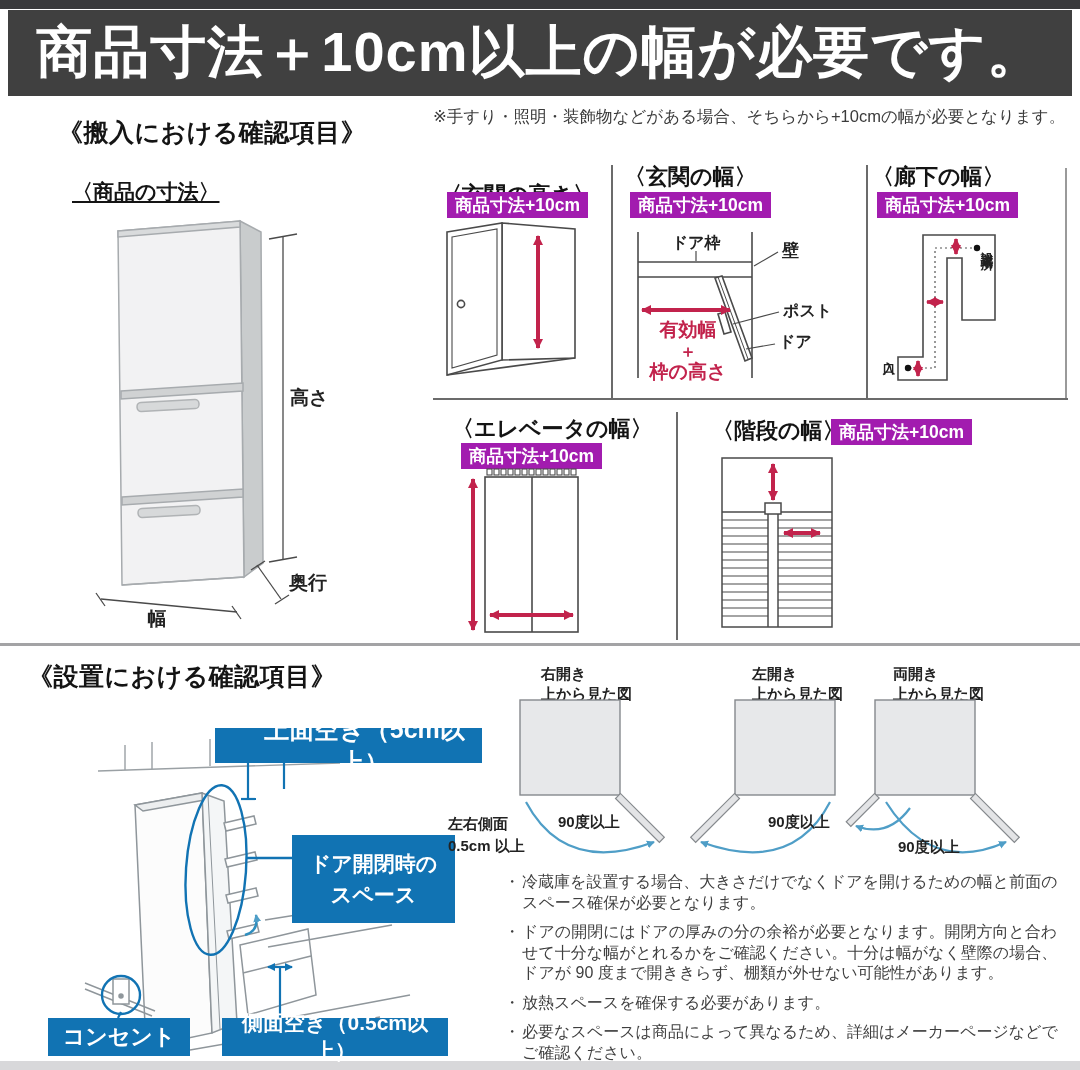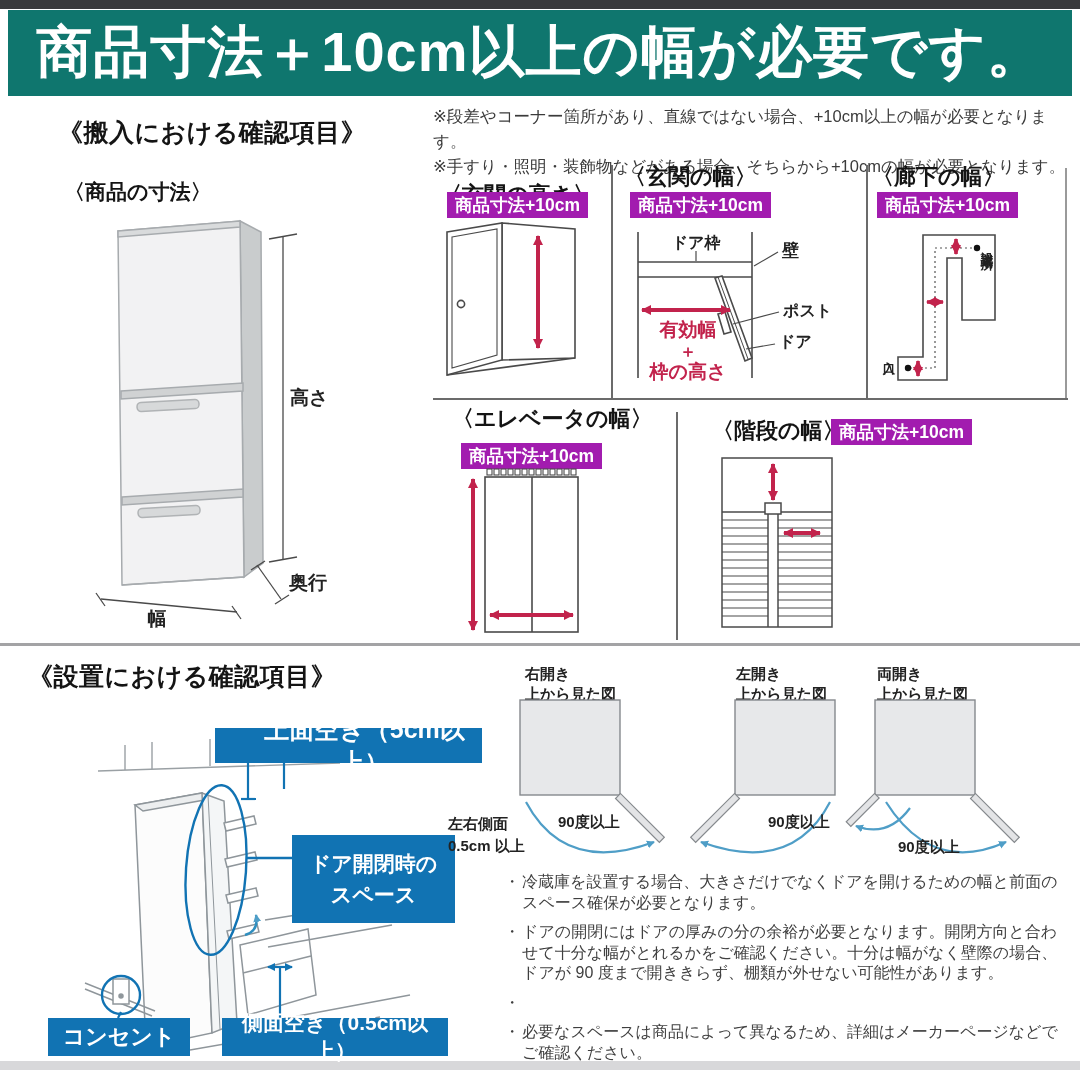--- a/index.html
+++ b/index.html
@@ -1,62 +1,61 @@
 <!DOCTYPE html>
 <html><head>
 <meta charset="utf-8">
 <style>
   html,body{margin:0;padding:0;background:#e9e9e9;}
   #stage{position:relative;width:1080px;height:1070px;background:#ffffff;overflow:hidden;
          font-family:"Liberation Sans","DejaVu Sans",sans-serif;color:#1c1c1c;}
   .abs{position:absolute;}
   .bar-top{left:0;top:0;width:1080px;height:9px;background:#39393b;}
   .bar-bottom{left:0;top:1061px;width:1080px;height:9px;background:#d8d8da;}
-  .banner{left:8px;top:10px;width:1064px;height:86px;background:#0f766e;display:flex;
+  .banner{left:8px;top:10px;width:1064px;height:86px;background:#404040;display:flex;
           align-items:center;justify-content:center;}
   .banner span{color:#fff;font-size:56px;font-weight:900;letter-spacing:1px;white-space:nowrap;}
   .notes{left:433px;top:104px;width:645px;font-size:16.5px;line-height:25px;color:#3b3b3b;font-weight:500;}
   .h1{font-size:25px;font-weight:800;color:#141414;letter-spacing:0.5px;white-space:nowrap;}
   .h2{font-size:21px;font-weight:800;color:#141414;white-space:nowrap;}
   .ptitle{font-size:22px;font-weight:800;color:#141414;white-space:nowrap;}
   .badge{background:#a21caf;color:#fff;font-size:17.5px;font-weight:800;height:26px;
          display:inline-flex;align-items:center;padding:0 8px;white-space:nowrap;}
   .vline{background:#6b6b6b;width:2px;}
   .hline{background:#6b6b6b;height:2px;}
   .divider-main{left:0;top:643px;width:1080px;height:3px;background:#a3a3a5;}
   .vtext{writing-mode:vertical-rl;font-size:12.5px;font-weight:600;color:#222;letter-spacing:2px;white-space:nowrap;}
   .bluebox{background:#1173b3;color:#fff;font-weight:800;display:flex;flex-direction:column;
            align-items:center;justify-content:center;text-align:center;}
-  .viewlabel{font-size:15px;font-weight:700;line-height:20px;color:#222;white-space:nowrap;}
+  .viewlabel{font-size:15px;font-weight:700;line-height:20px;color:#222;white-space:nowrap;margin-left:16px;}
   .sidenote{font-size:15px;font-weight:700;line-height:22px;color:#222;white-space:nowrap;}
   .bullets{left:504px;top:872px;width:568px;}
   .bullet{display:flex;margin-bottom:9px;font-size:16px;line-height:20.5px;color:#3f3f3f;font-weight:500;}
   .bullet .mk{width:18px;flex:0 0 18px;}
   svg{position:absolute;overflow:visible;}
   svg text{font-family:"Liberation Sans","DejaVu Sans",sans-serif;}
 </style>
 </head>
 <body>
 
 <div id="stage">
 
   <div class="abs bar-top"></div>
   <div class="abs bar-bottom"></div>
 
   <div class="abs banner">
     <span>商品寸法＋10cm以上の幅が必要です。</span>
   </div>
 
   <div class="abs notes">
-    <div>※段差やコーナー箇所があり、直線ではない場合、+10cm以上の幅が必要となります。</div>
     <div>※手すり・照明・装飾物などがある場合、そちらから+10cmの幅が必要となります。</div>
   </div>
 
   <div class="abs h1" style="left:30px;top:116px;margin-left:28px;">《搬入における確認項目》</div>
-  <div class="abs h2" style="left:64px;top:178px;">〈商品の寸法〉</div>
+  <div class="abs h2" style="left:72px;top:178px;text-decoration:underline;">〈商品の寸法〉</div>
 
   <svg width="0" height="0" style="left:0;top:0;">
     <defs>
       <marker id="mr" markerUnits="userSpaceOnUse" markerWidth="12" markerHeight="12" refX="9" refY="5" orient="auto">
         <path d="M0,0 L10,5 L0,10 Z" fill="#c2234c"></path>
       </marker>
       <marker id="mrs" markerUnits="userSpaceOnUse" markerWidth="12" markerHeight="12" refX="9" refY="5" orient="auto-start-reverse">
         <path d="M0,0 L10,5 L0,10 Z" fill="#c2234c"></path>
       </marker>
       <marker id="mb" markerUnits="userSpaceOnUse" markerWidth="10" markerHeight="10" refX="7" refY="4" orient="auto">
@@ -153,21 +152,21 @@
     <polyline points="109,28 67,28 67,148 40,148" fill="none" stroke="#555" stroke-width="1.2" stroke-dasharray="2,3"></polyline>
     <circle cx="109" cy="28" r="3.2" fill="#111"></circle>
     <circle cx="40" cy="148" r="3.2" fill="#111"></circle>
     <line x1="88" y1="19" x2="88" y2="34" stroke="#c2234c" stroke-width="3.6" marker-start="url(#mrs)" marker-end="url(#mr)"></line>
     <line x1="59" y1="82" x2="75" y2="82" stroke="#c2234c" stroke-width="3.6" marker-start="url(#mrs)" marker-end="url(#mr)"></line>
     <line x1="50" y1="141" x2="50" y2="156" stroke="#c2234c" stroke-width="3.6" marker-start="url(#mrs)" marker-end="url(#mr)"></line>
   </svg>
   <div class="abs vtext" style="left:978px;top:242px;">設置場所</div>
   <div class="abs vtext" style="left:880px;top:352px;">入口</div>
 
-  <div class="abs ptitle" style="left:452px;top:404px;">〈エレベータの幅〉</div>
+  <div class="abs ptitle" style="left:452px;top:414px;">〈エレベータの幅〉</div>
   <div class="abs badge" style="left:461px;top:443px;">商品寸法+10cm</div>
   <svg style="left:440px;top:455px;" width="240" height="186" viewBox="0 0 240 186">
     <g stroke="#4a4a4a" stroke-width="1.6" fill="#ffffff">
       <rect x="45" y="22" width="93" height="155"></rect>
       <line x1="92" y1="22" x2="92" y2="177"></line>
       <g stroke-width="1.1">
         <rect x="47" y="14" width="5" height="6"></rect>
           <rect x="54" y="14" width="5" height="6"></rect>
         <rect x="61" y="14" width="5" height="6"></rect>
           <rect x="68" y="14" width="5" height="6"></rect>
@@ -323,20 +322,21 @@
     <div class="bullet">
       <span class="mk">・</span>
       <span>冷蔵庫を設置する場合、大きさだけでなくドアを開けるための幅と前面のスペース確保が必要となります。</span>
     </div>
     <div class="bullet">
       <span class="mk">・</span>
       <span>ドアの開閉にはドアの厚みの分の余裕が必要となります。開閉方向と合わせて十分な幅がとれるかをご確認ください。十分は幅がなく壁際の場合、ドアが 90 度まで開ききらず、棚類が外せない可能性があります。</span>
     </div>
     <div class="bullet">
       <span class="mk">・</span>
+      <span>放熱スペースを確保する必要があります。</span>
     </div>
     <div class="bullet">
       <span class="mk">・</span>
       <span>必要なスペースは商品によって異なるため、詳細はメーカーページなどでご確認ください。</span>
     </div>
   </div>
 
 </div>
 
 </body></html>

